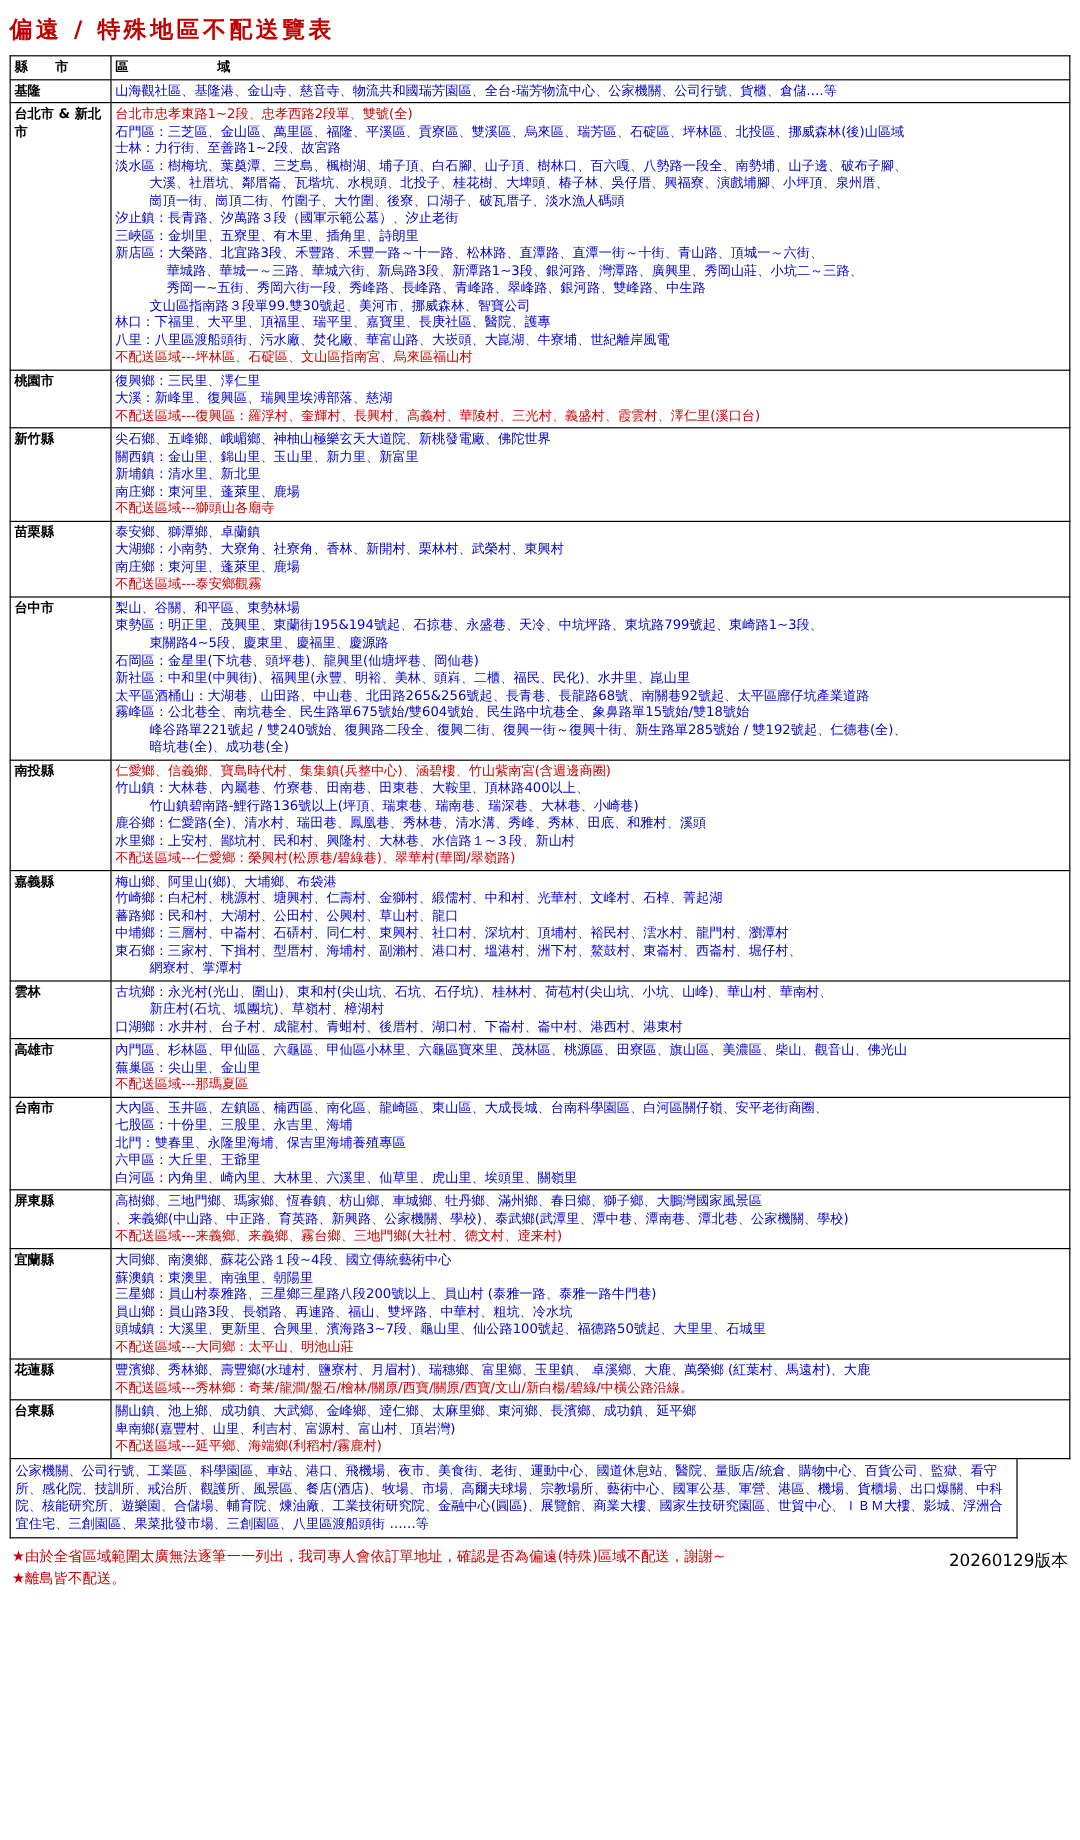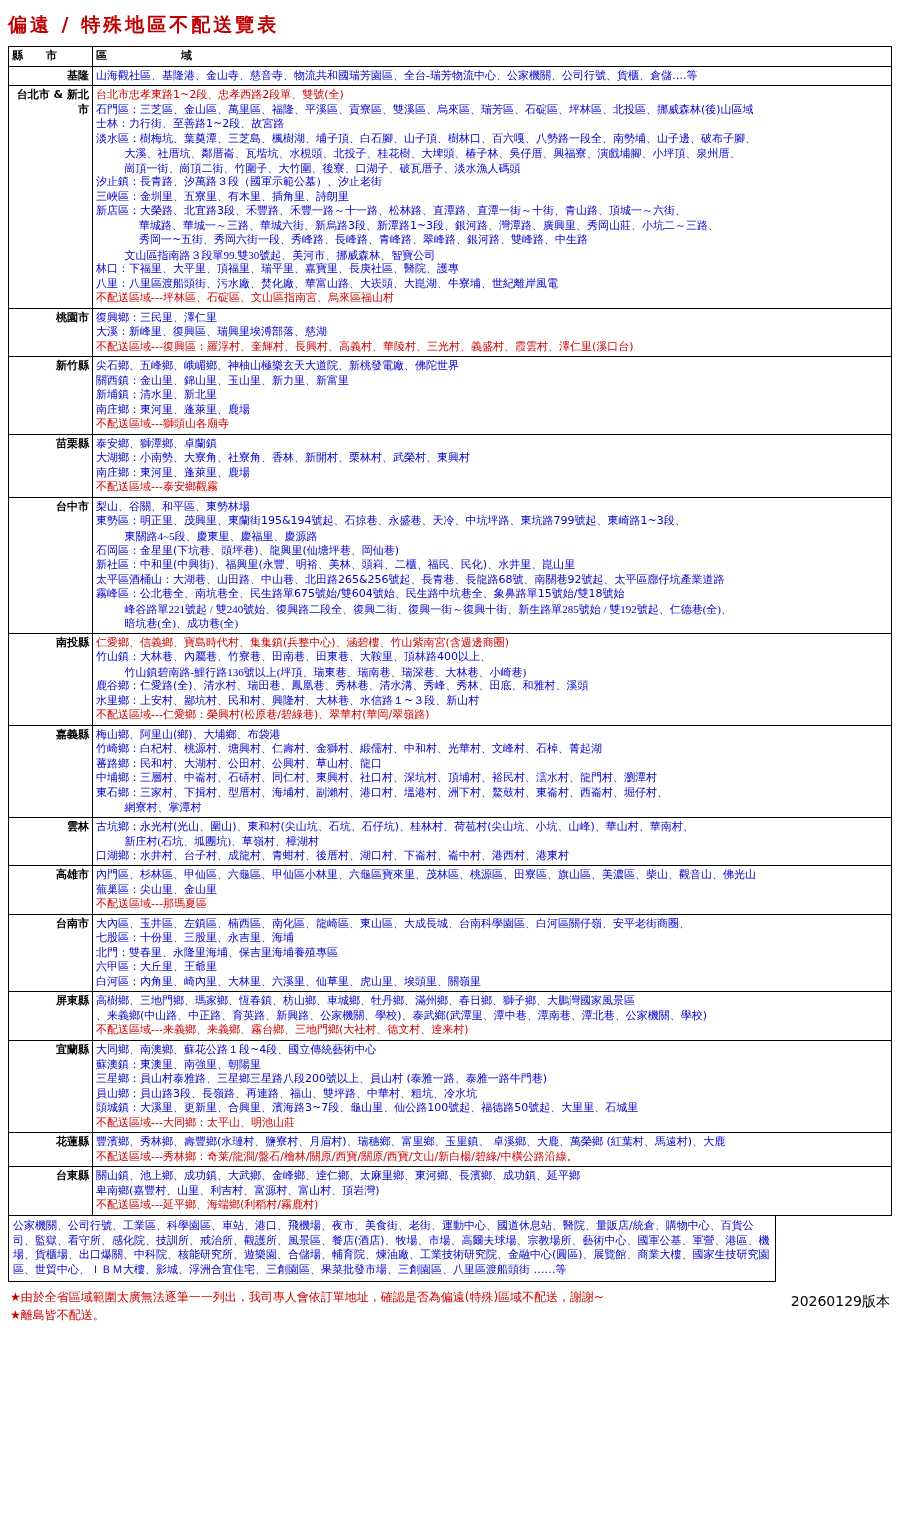--- a/index.html
+++ b/index.html
@@ -1,29 +1,29 @@
 <!DOCTYPE html>
 <html><head>
 <meta charset="utf-8">
 <style>
   html,body{margin:0;padding:0;background:#fff;}
   body{width:900px;font-family:"DejaVu Sans","Liberation Sans",sans-serif;color:#000;}
   .page{width:900px;padding:6px 8px 4px 8px;box-sizing:border-box;}
   .title{text-align:left;color:#c00000;font-size:19px;font-weight:bold;letter-spacing:3px;padding:6px 0 8px 0;}
   table.main{border-collapse:collapse;width:884px;table-layout:fixed;}
   table.main td{border:1px solid #000;vertical-align:top;padding:2px 3px;font-size:11px;line-height:1.32;}
-  td.county{width:78px;text-align:right;vertical-align:middle;font-weight:bold;font-size:12px;color:#000;}
+  td.county{width:78px;text-align:left;vertical-align:middle;font-weight:bold;font-size:12px;color:#000;}
   td.head{font-weight:bold;font-size:13px;vertical-align:middle;letter-spacing:6px;}
   td.area{color:#0000cc;margin-top:24px;}
   .row-blue{color:#0000cc;}
   .no-deliver{color:#cc0000;}
-  .indent1{padding-left:2.6em;display:block;font-family:Liberation Serif, serif;}
+  .indent1{padding-left:2.6em;display:block;}
   .indent2{padding-left:3.9em;display:block;}
   .line{display:block;}
-  .footnote{border:1px solid #000;border-top:none;width:768px;box-sizing:border-box;padding:3px 4px;font-size:11px;line-height:1.35;color:#0000cc;}
+  .footnote{border:1px solid #000;border-top:none;width:840px;box-sizing:border-box;padding:3px 4px;font-size:11px;line-height:1.35;color:#0000cc;}
   .bottom{width:884px;box-sizing:border-box;padding:6px 2px 2px 2px;font-size:12px;color:#cc0000;line-height:1.5;position:relative;}
   .version{position:absolute;right:2px;bottom:14px;color:#000;font-size:14px;}
   .bl{display:block;}
 </style>
 </head>
 <body>
 
 <div class="page">
 
   <div class="title">偏遠 / 特殊地區不配送覽表</div>

